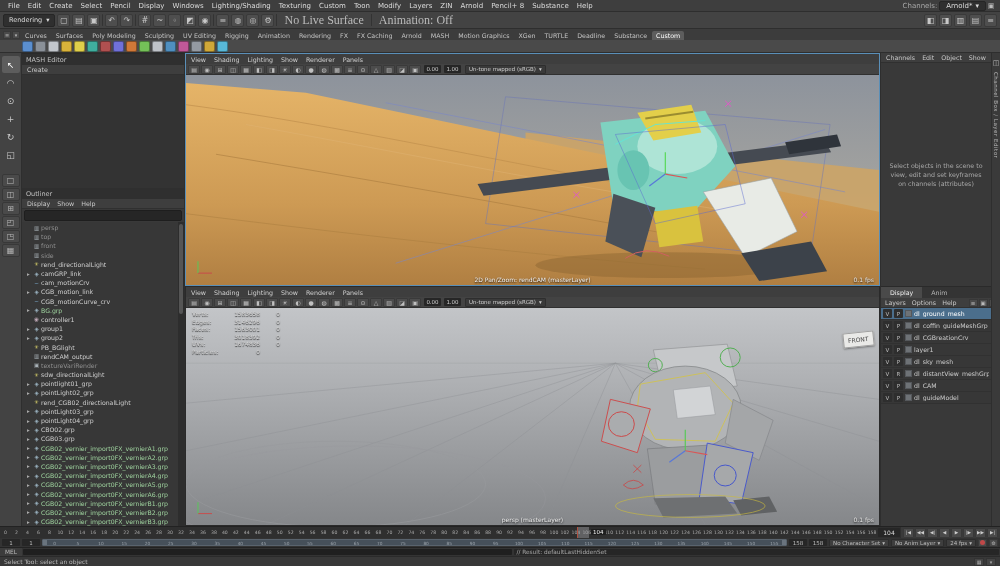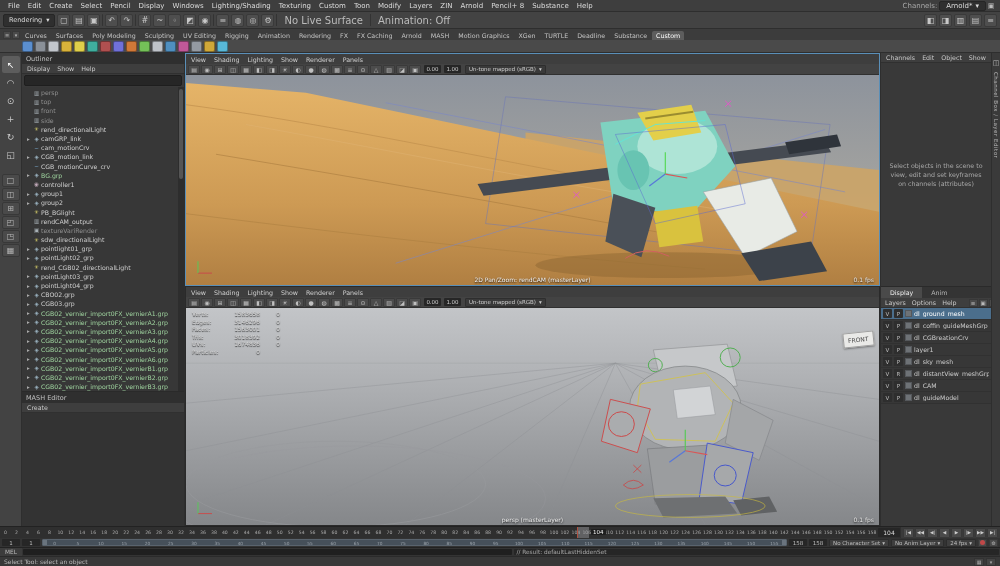--- a/index.html
+++ b/index.html
@@ -12,21 +12,21 @@
   #menubar .spacer { flex:1; }
   .ws-label { color:#a8a8a8; margin-right:2px; }
   .ws-value { background:#2f2f2f; border:1px solid #262626; padding:0 6px; border-radius:2px; color:#ddd; display:flex; align-items:center; gap:3px; height:10px;}
   .mini-ic { width:10px; height:10px; display:flex; align-items:center; justify-content:center; color:#bbb; font-size:7px; }
 
   
   #statusline { height:17px; background:#434343; display:flex; align-items:center; gap:2px; padding:0 3px; border-bottom:1px solid #2e2e2e; }
   #menuset { background:#2f2f2f; border:1px solid #262626; border-radius:2px; height:13px; display:flex; align-items:center; gap:4px; padding:0 5px; font-size:6.5px; color:#ddd; }
   .sl-icon { width:13px; height:13px; background:#4e4e4e; border:1px solid #3a3a3a; color:#c8c8c8; font-size:8px; display:flex; align-items:center; justify-content:center; border-radius:2px; }
   .sl-icon.divider { width:1px; height:12px; background:#333; border:none; }
-  .sl-label { font-size:10px; color:#bbb; padding:0 5px; white-space:nowrap; }
+  .sl-label { font-size:12px; color:#bbb; padding:0 5px; white-space:nowrap;font-family:Liberation Serif, serif; }
   .sl-sep { width:1px; height:12px; background:#333; }
   #statusline .spacer { flex:1; }
 
   
   #shelf-tabs { height:11px; background:#3c3c3c; display:flex; align-items:flex-end; font-size:6.3px; color:#c4c4c4; padding-left:3px; gap:1px; }
   .shelf-mini { width:8px; height:8px; background:#4a4a4a; border:1px solid #383838; font-size:5px; color:#bbb; display:flex; align-items:center; justify-content:center; margin-bottom:1px; }
   .shelf-tab { padding:1px 4px; white-space:nowrap; }
   .shelf-tab.active { background:#5d5d5d; color:#fff; border-radius:2px 2px 0 0; }
   #shelf-icons { height:13px; background:#4a4a4a; display:flex; align-items:center; gap:2px; padding-left:22px; border-bottom:1px solid #2e2e2e; }
   .shelf-chip { width:11px; height:11px; border-radius:2px; border:1px solid rgba(0,0,0,.35); }
@@ -267,20 +267,28 @@
       <span class="layout-btn">□</span>
           <span class="layout-btn">◫</span>
           <span class="layout-btn">⊞</span>
           <span class="layout-btn">◰</span>
           <span class="layout-btn">◳</span>
           <span class="layout-btn">▦</span>
         </div>
     </div>
 
     <div id="left-col">
+      <div id="mash-editor">
+        <div class="panel-title">MASH Editor</div>
+        <div class="panel-menus">
+
+        <span>Create</span>
+          </div>
+        <div id="mash-body"></div>
+      </div>
       <div id="outliner">
         <div class="panel-title">Outliner</div>
         <div class="panel-menus">
 
         <span>Display</span>
             <span>Show</span>
             <span>Help</span>
           </div>
         <div id="outliner-search">
           <input type="text" style="">
@@ -451,28 +459,20 @@
               <div class="tree-row ref">
               <span class="tw">▸</span>
               <span class="ti ic-group">◈</span>
               <span class="tn">CGB02_vernier_import0FX_vernierB3.grp</span>
             </div>
             </div>
           <div id="tree-scrollbar">
               <div id="tree-thumb"></div>
             </div>
         </div>
-      </div>
-      <div id="mash-editor">
-        <div class="panel-title">MASH Editor</div>
-        <div class="panel-menus">
-
-        <span>Create</span>
-          </div>
-        <div id="mash-body"></div>
       </div>
     </div>
 
     <div id="center">
 
       <div class="viewport" id="vp-top">
         <div class="vp-menus">
 
         <span>View</span>
             <span>Shading</span>

